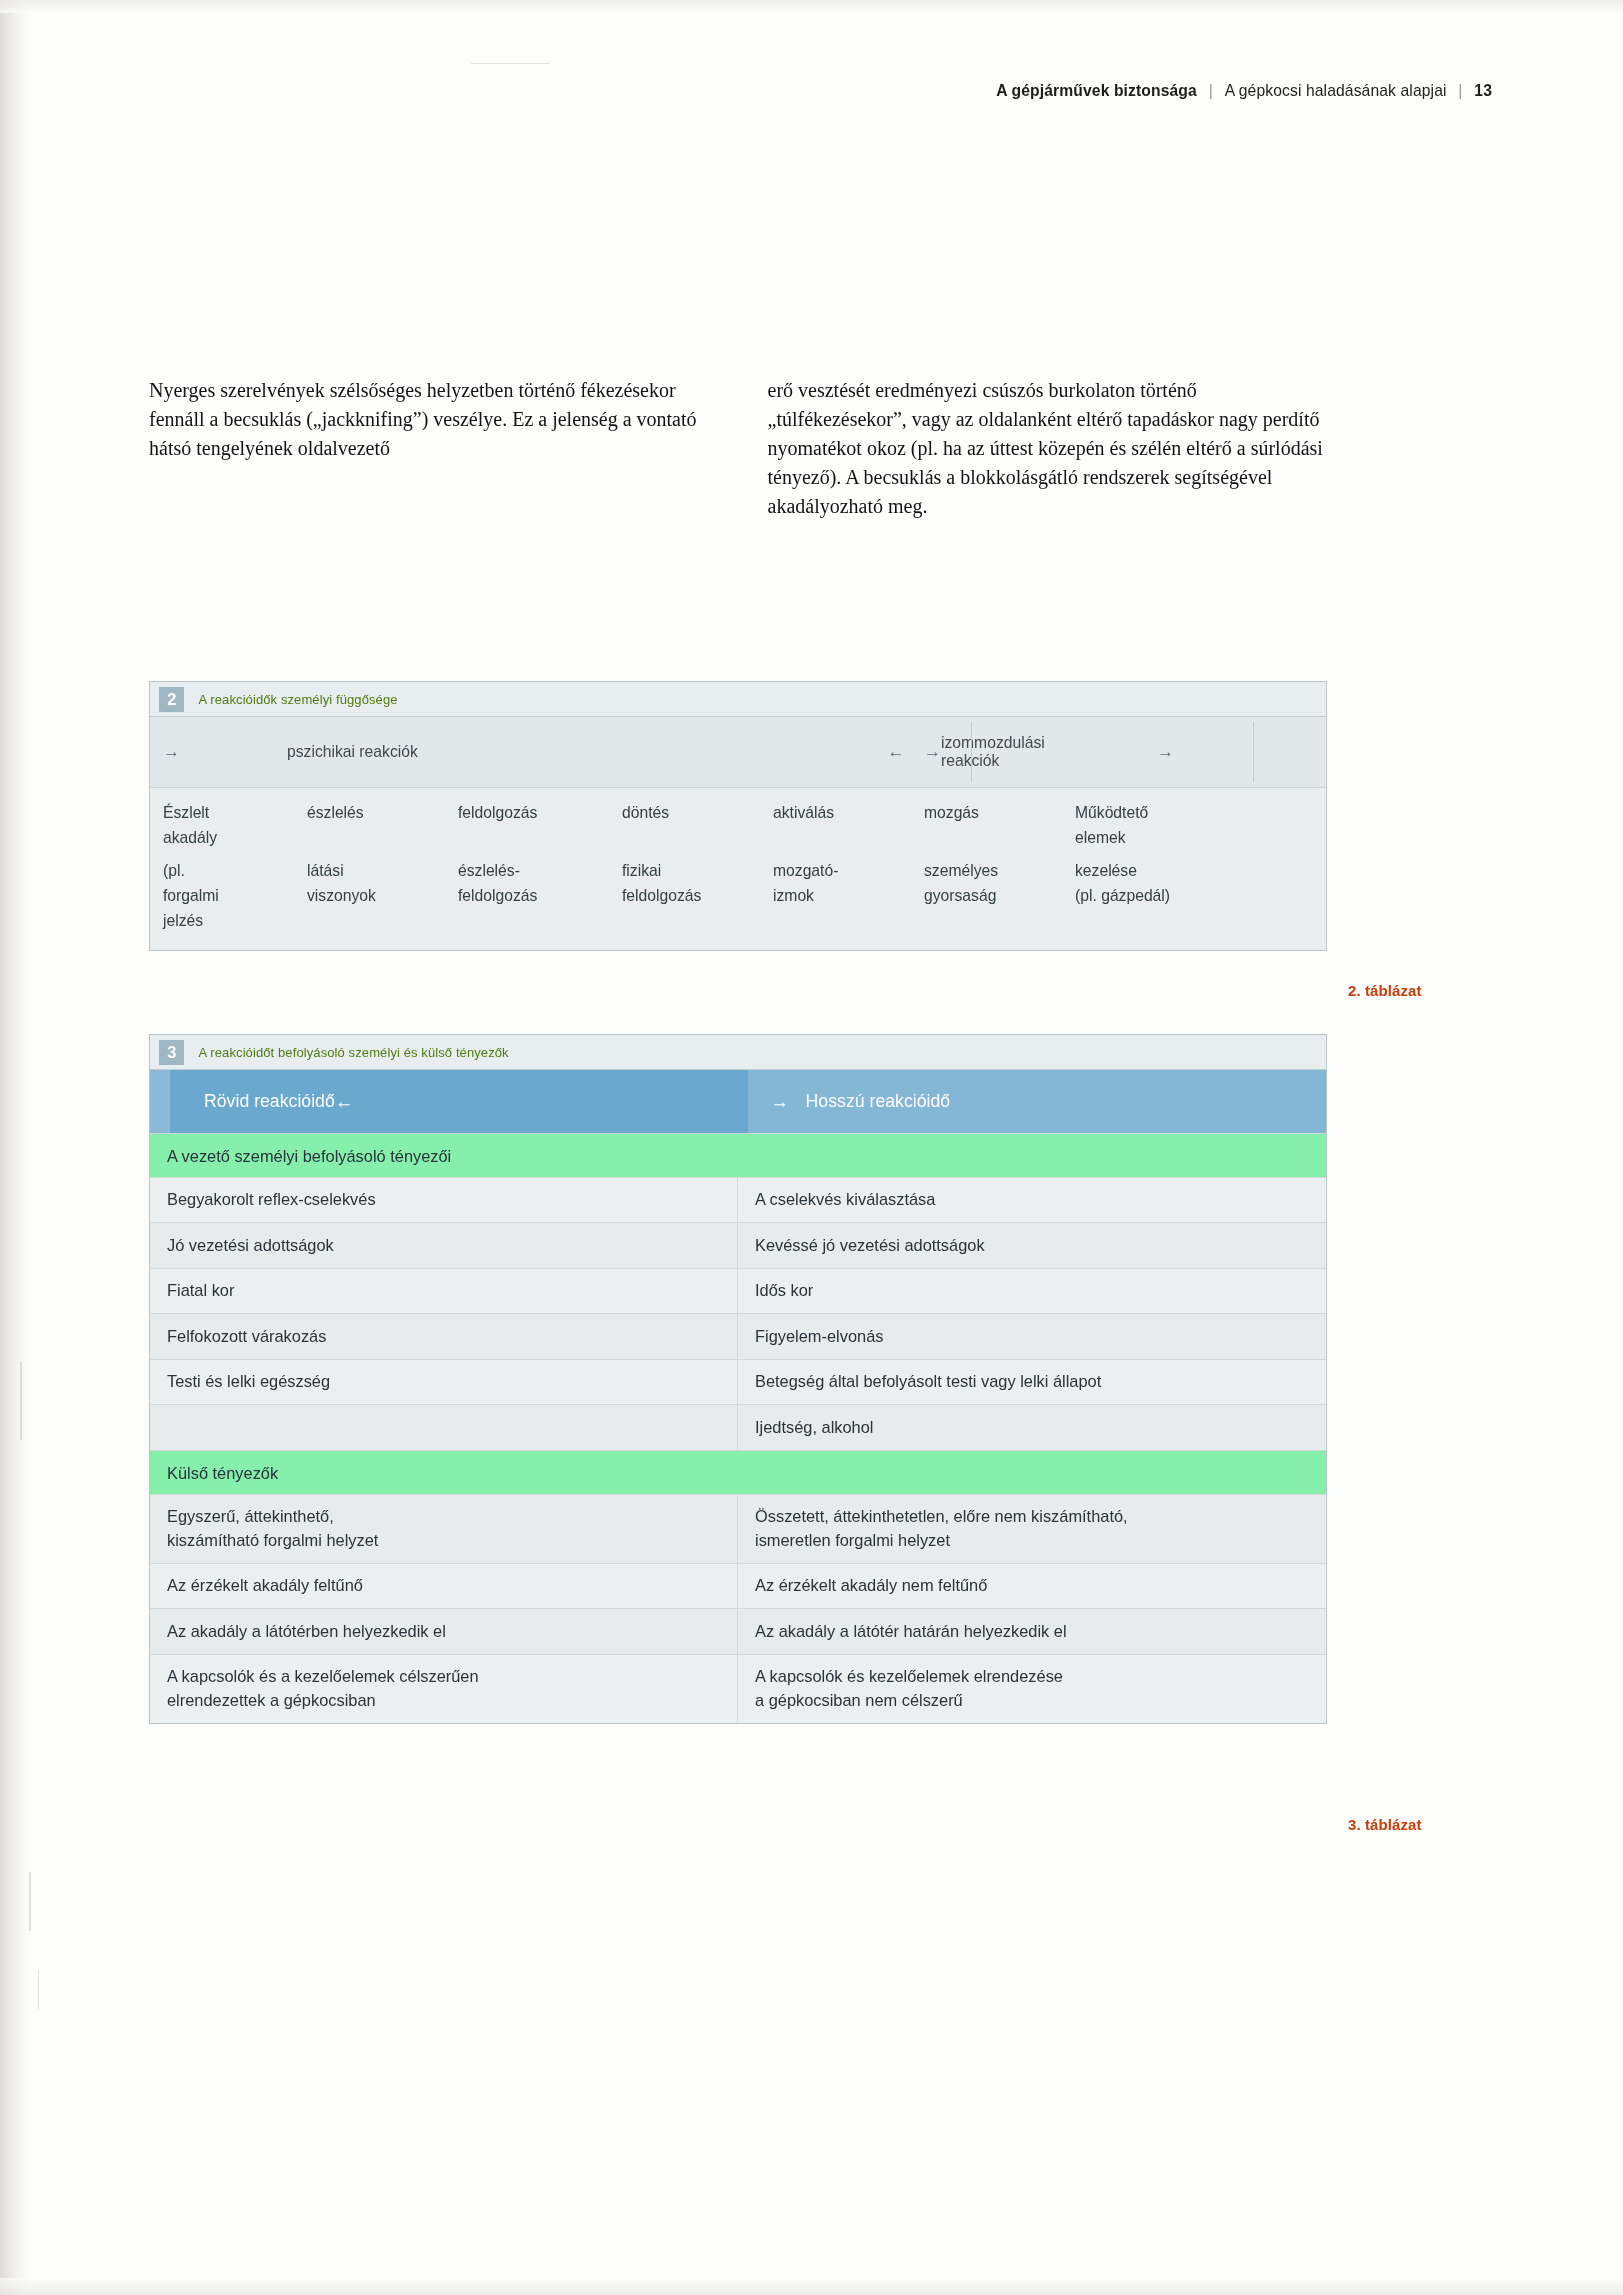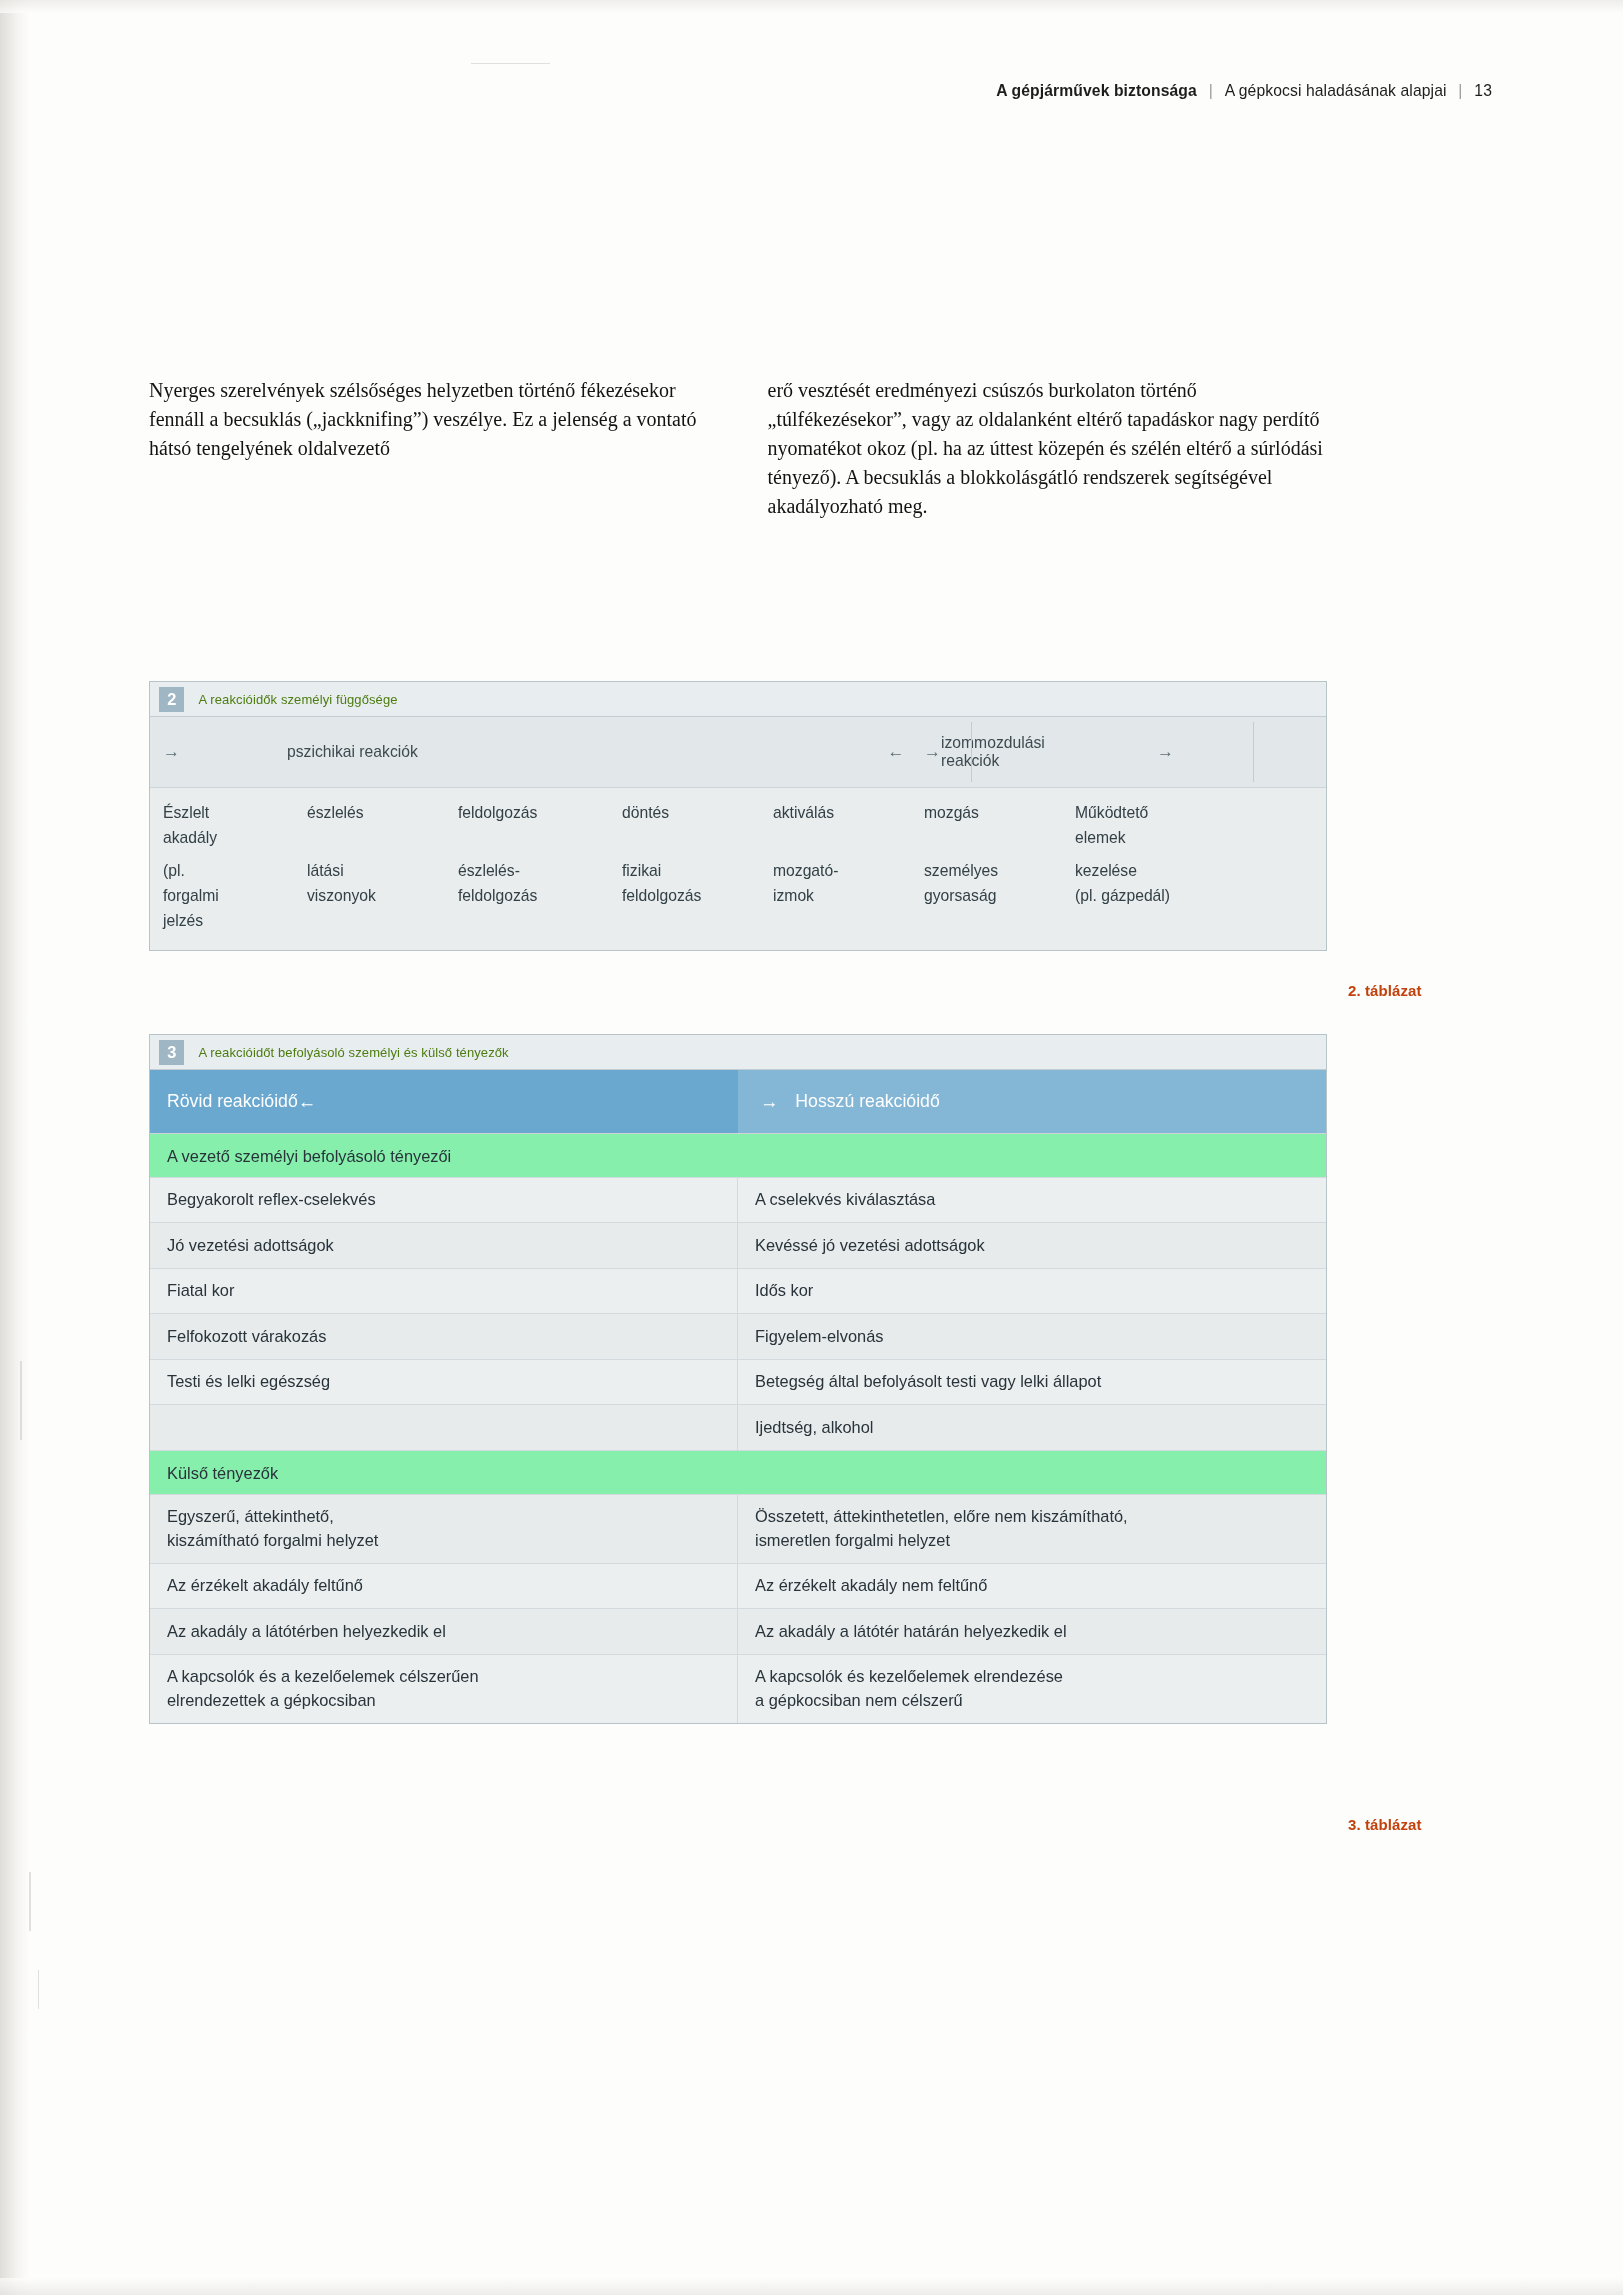--- a/index.html
+++ b/index.html
@@ -57,21 +57,21 @@
     right: 131px;
     display: flex;
     align-items: baseline;
     gap: 11.8px;
     font-size: 15.7px;
     color: #1d1d1b;
     letter-spacing: 0.1px;
   }
   .runhead .strong { font-weight: 700; }
   .runhead .sep { color: #9a9a98; font-weight: 400; }
-  .runhead .pg { font-weight: 400; }
+  .runhead .pg { font-weight: 700; }
 
   
   .cols {
     position: absolute;
     top: 376px;
     left: 149px;
     width: 1178px;
     display: flex;
     gap: 59px;
   }
@@ -177,21 +177,21 @@
   }
   .t3-band .half {
     width: 50%;
     display: flex;
     align-items: center;
     font-size: 17.7px;
     color: #ffffff;
     font-weight: 400;
     box-sizing: border-box;
   }
-  .t3-band .left  { padding-left: 17px; background: #6aa8cf; justify-content: flex-start; padding-right: 22px; }
+  .t3-band .left  { padding-left: 34px; background: #6aa8cf; justify-content: flex-start; padding-right: 22px; margin-left: 20px; }
   .t3-band .right { padding-left: 22px; background: #84b6d6; gap: 17px; }
   .t3-arrow { font-size: 18.3px; color: #ffffff; }
 
   .t3-section {
     font-size: 16.4px;
     color: #28333a;
     padding: 13px 17px 10.5px 17px;
     background: #86efac;
     border-bottom: 0.7px solid #d3dade;
   }

